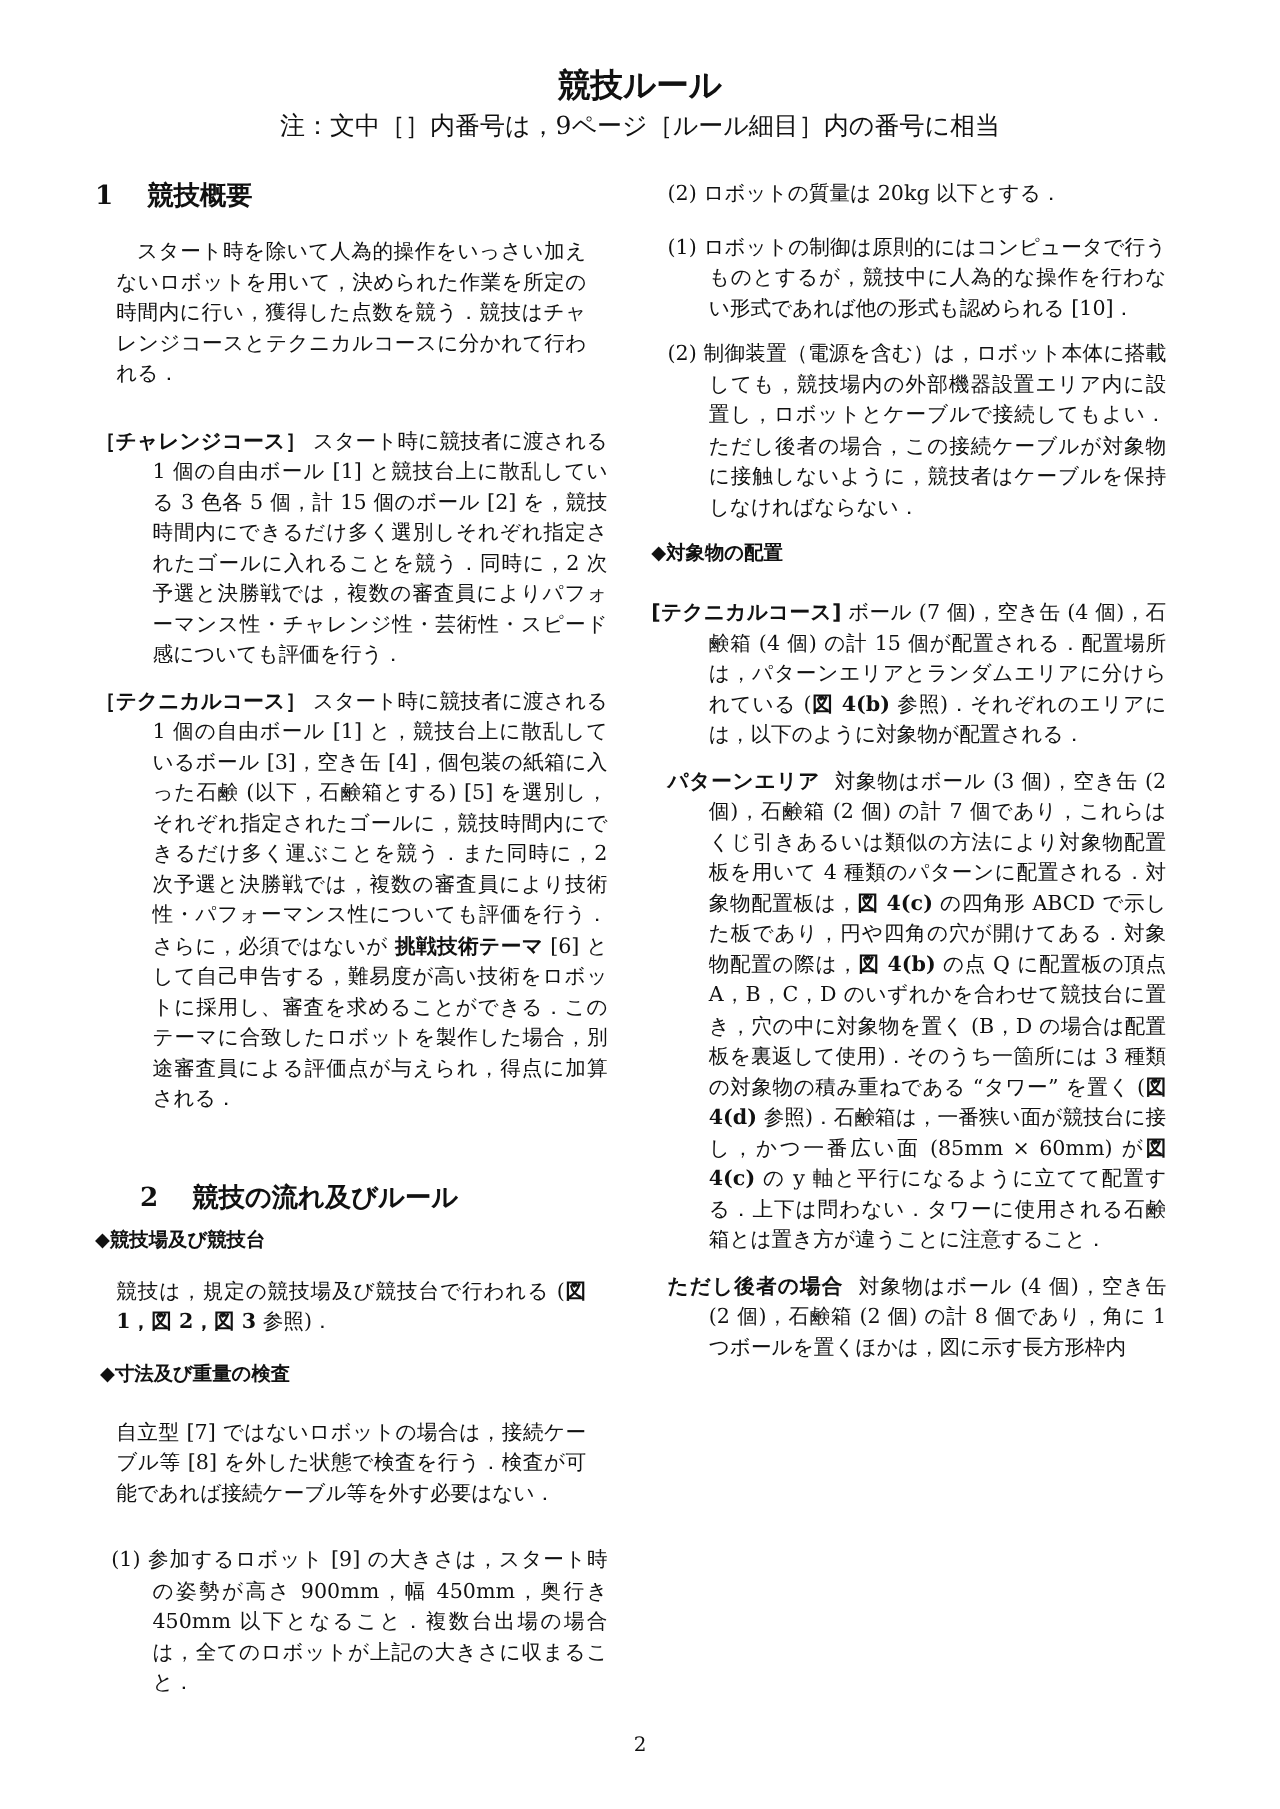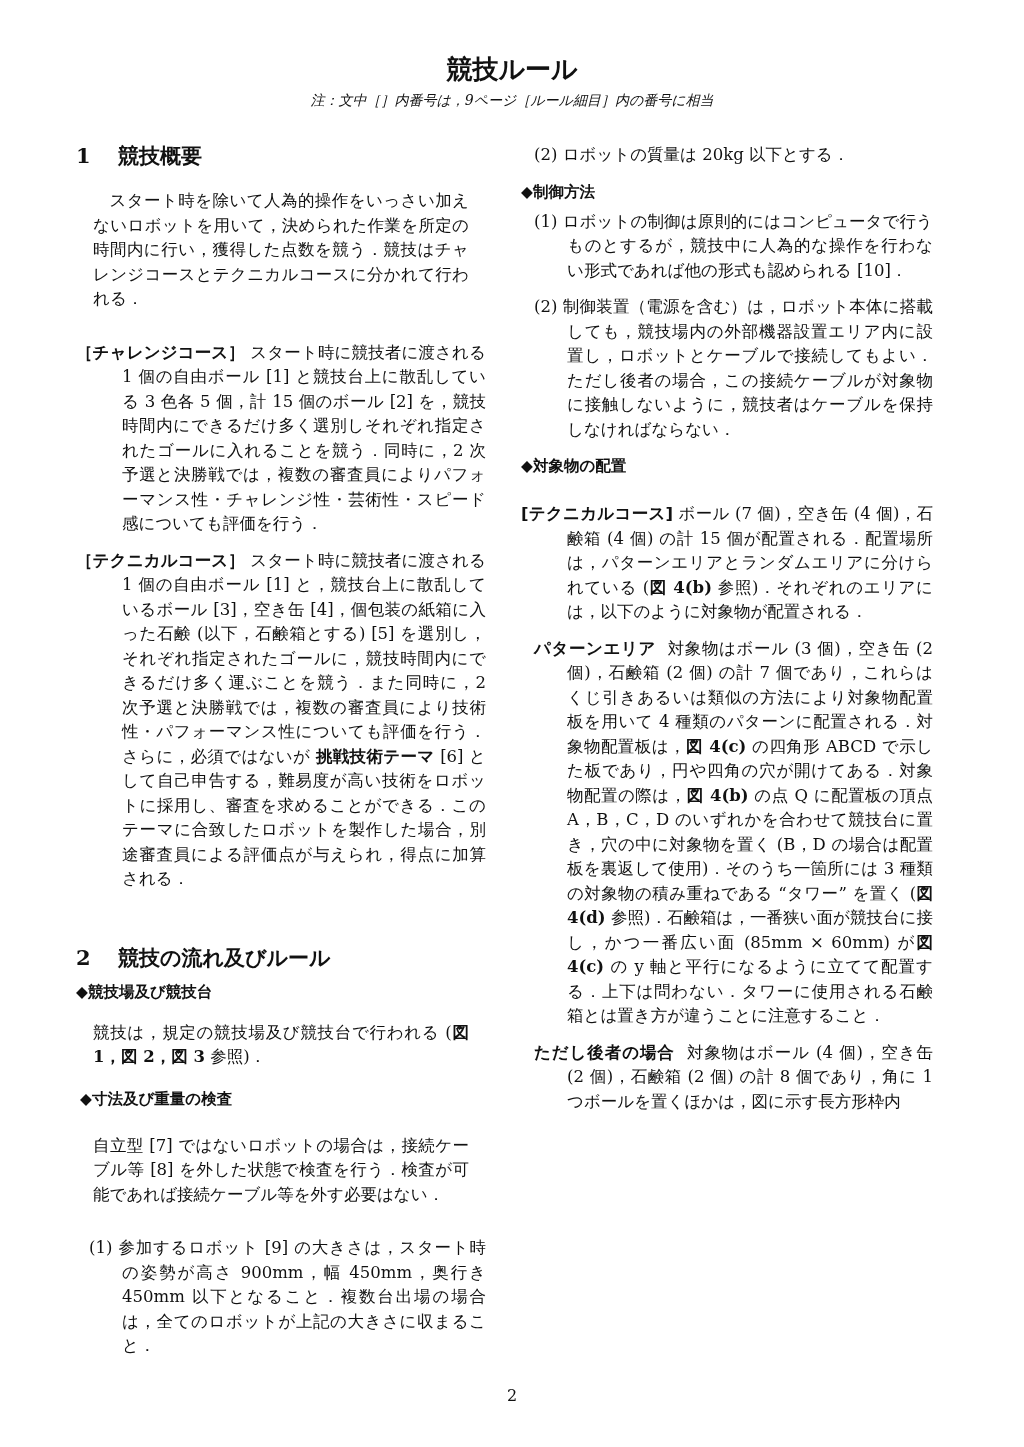--- a/index.html
+++ b/index.html
@@ -7,21 +7,21 @@
     width: 1024px; height: 1447px; position: relative; overflow: hidden;
     font-family: "DejaVu Serif", "Liberation Serif", serif;
     color: #111111;
   }
   .title {
     position: absolute; top: 52px; left: 0; width: 1024px; text-align: center;
     font-family: "DejaVu Sans", sans-serif; font-weight: bold; font-size: 26px; line-height: 34px;
   }
   .subtitle {
     position: absolute; top: 89px; left: 0; width: 1024px; text-align: center;
-    font-size: 14px; line-height: 22px; font-style: italic;
+    font-size: 20px; line-height: 22px;
   }
   .col { position: absolute; top: 140px; width: 410px; font-size: 16.5px; line-height: 24.5px; }
   .col-left { left: 76px; }
   .col-right { left: 521px; width: 412px; }
   .sec-title {
     font-family: "DejaVu Sans", sans-serif; font-weight: bold; font-size: 21px; line-height: 32px;
     margin: 0 0 14px 0;
   }
   .sec-title .num { font-family: "DejaVu Serif", serif; display: inline-block; width: 42px; }
   .para { margin: 17px; text-align: justify; text-justify: inter-character; }
@@ -59,21 +59,21 @@
     <span>スタート時に競技者に渡される 1 個の自由ボール [1] と競技台上に散乱している 3 色各 5 個，計 15 個のボール [2] を，競技時間内にできるだけ多く選別しそれぞれ指定されたゴールに入れることを競う．同時に，2 次予選と決勝戦では，複数の審査員によりパフォーマンス性・チャレンジ性・芸術性・スピード感についても評価を行う．</span>
   </p>
   <div class="gap-s"></div>
   <p class="hang-course">
     <span class="bold-sans">［テクニカルコース］</span>
     <span>スタート時に競技者に渡される 1 個の自由ボール [1] と，競技台上に散乱しているボール [3]，空き缶 [4]，個包装の紙箱に入った石鹸 (以下，石鹸箱とする) [5] を選別し，それぞれ指定されたゴールに，競技時間内にできるだけ多く運ぶことを競う．また同時に，2 次予選と決勝戦では，複数の審査員により技術性・パフォーマンス性についても評価を行う．さらに，必須ではないが </span><span class="bold-sans">挑戦技術テーマ</span><span> [6] として自己申告する，難易度が高い技術をロボットに採用し、審査を求めることができる．このテーマに合致したロボットを製作した場合，別途審査員による評価点が与えられ，得点に加算される．</span>
   </p>
 
   <div class="gap-l"></div>
 
-  <div class="sec-title" style="margin-bottom:6px;">
+  <div class="sec-title" style="margin-bottom:6px;margin-left:36px;">
     <span class="num">2</span><span>競技の流れ及びルール</span>
   </div>
   <p class="subhead">◆競技場及び競技台</p>
   <p class="para">
     <span>競技は，規定の競技場及び競技台で行われる (</span><span class="bold-fig">図 1，図 2，図 3</span><span> 参照)．</span>
   </p>
   <p class="subhead" style="padding-left:4px;">◆寸法及び重量の検査</p>
   <div style="height:6px"></div>
   <p class="para">自立型 [7] ではないロボットの場合は，接続ケーブル等 [8] を外した状態で検査を行う．検査が可能であれば接続ケーブル等を外す必要はない．</p>
   <div class="gap-s"></div>
@@ -82,21 +82,20 @@
     <span>参加するロボット [9] の大きさは，スタート時の姿勢が高さ 900mm，幅 450mm，奥行き 450mm 以下となること．複数台出場の場合は，全てのロボットが上記の大きさに収まること．</span>
   </p>
 </div>
 
 <div class="col col-right">
   <p class="enum" style="margin-top:3px;">
     <span>(2)</span>
     <span>ロボットの質量は 20kg 以下とする．</span>
   </p>
   <div class="gap-s"></div>
-  <p class="subhead">◆制御方法</p>
   <div style="height:6px"></div>
   <p class="enum">
     <span>(1)</span>
     <span>ロボットの制御は原則的にはコンピュータで行うものとするが，競技中に人為的な操作を行わない形式であれば他の形式も認められる [10]．</span>
   </p>
   <div class="gap-s"></div>
   <p class="enum">
     <span>(2)</span>
     <span>制御装置（電源を含む）は，ロボット本体に搭載しても，競技場内の外部機器設置エリア内に設置し，ロボットとケーブルで接続してもよい．ただし後者の場合，この接続ケーブルが対象物に接触しないように，競技者はケーブルを保持しなければならない．</span>
   </p>

